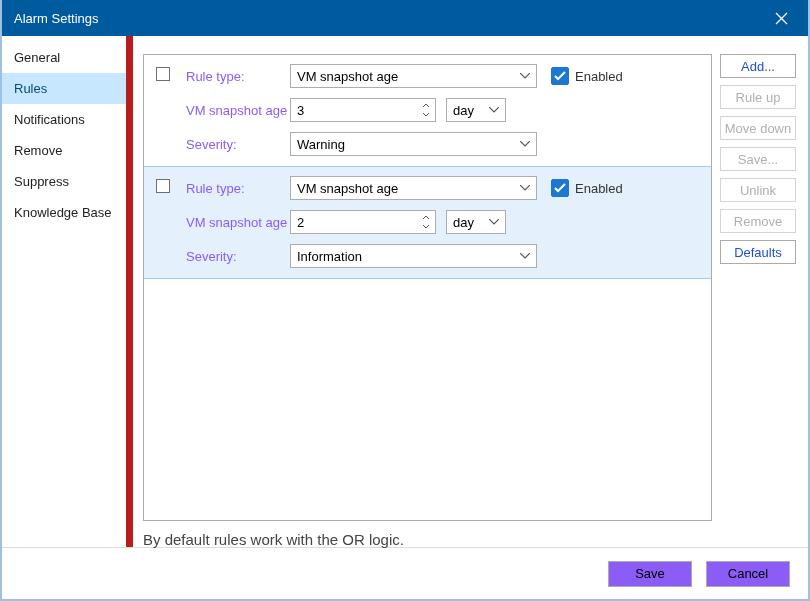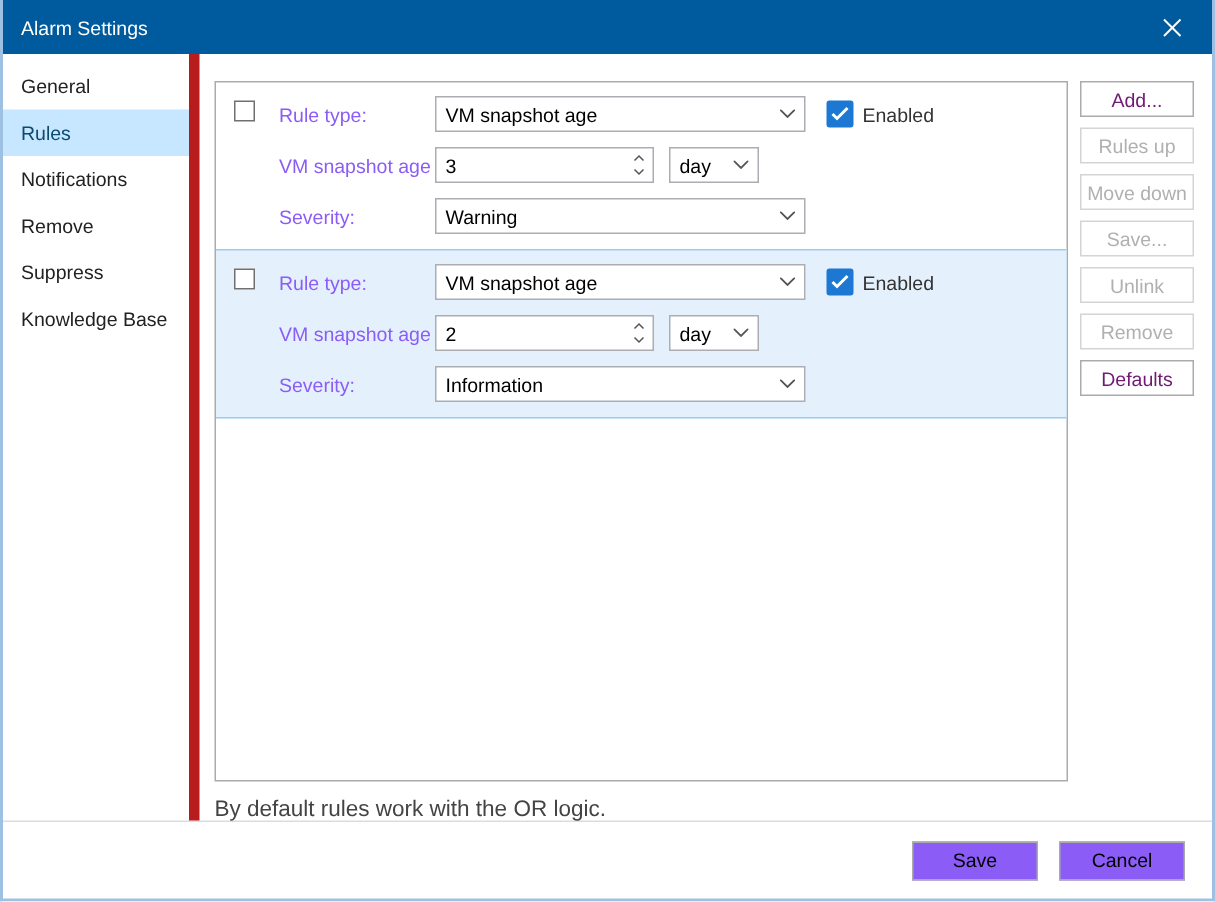--- a/index.html
+++ b/index.html
@@ -35,21 +35,21 @@
   .spin .ar { width:10px; height:9px; display:block; }
   .enbox { display:flex; align-items:center; margin-left:14px; font-size:13px; color:#333; }
   .chk { width:18px; height:18px; border-radius:2px; display:inline-flex; align-items:center; justify-content:center; margin-right:6px; }
   .chk.checked { background:#1c78d3; border:1px solid #1c78d3; }
   .chk.checked svg { display:block; }
   .chk svg { display:none; }
 
   .caption { position:absolute; left:10px; top:495px; font-size:15px; color:#444; }
 
   .rightbtns { position:absolute; left:587px; top:18px; display:flex; flex-direction:column; gap:7px; }
-  .btn { width:76px; height:24px; border:1px solid #ababab; background:#fff; font-size:13px; color:#701a75; display:flex; align-items:center; justify-content:center; cursor:pointer; }
+  .btn { width:76px; height:24px; border:1px solid #ababab; background:#fff; font-size:13px; color:#1d4ed8; display:flex; align-items:center; justify-content:center; cursor:pointer; }
   .btn.disabled { color:#b0b0b0; border-color:#d4d4d4; cursor:default; }
 
   .footer { height:52px; border-top:1px solid #dcdcdc; display:flex; align-items:center; justify-content:flex-end; padding-right:18px; gap:14px; }
   .fbtn { width:84px; height:26px; border:1px solid #ababab; background:#8b5cf6; font-size:13px; display:flex; align-items:center; justify-content:center; cursor:pointer; }
 </style>
 </head>
 <body>
 
 <div class="outer">
   <div class="titlebar">
@@ -178,21 +178,21 @@
             </div>
           </div>
         </div>
 
       </div>
 
       <div class="caption">By default rules work with the OR logic.</div>
 
       <div class="rightbtns">
         <div class="btn">Add...</div>
-        <div class="btn disabled">Rules up</div>
+        <div class="btn disabled">Rule up</div>
         <div class="btn disabled">Move down</div>
         <div class="btn disabled">Save...</div>
         <div class="btn disabled">Unlink</div>
         <div class="btn disabled">Remove</div>
         <div class="btn">Defaults</div>
       </div>
     </div>
   </div>
 
   <div class="footer">

